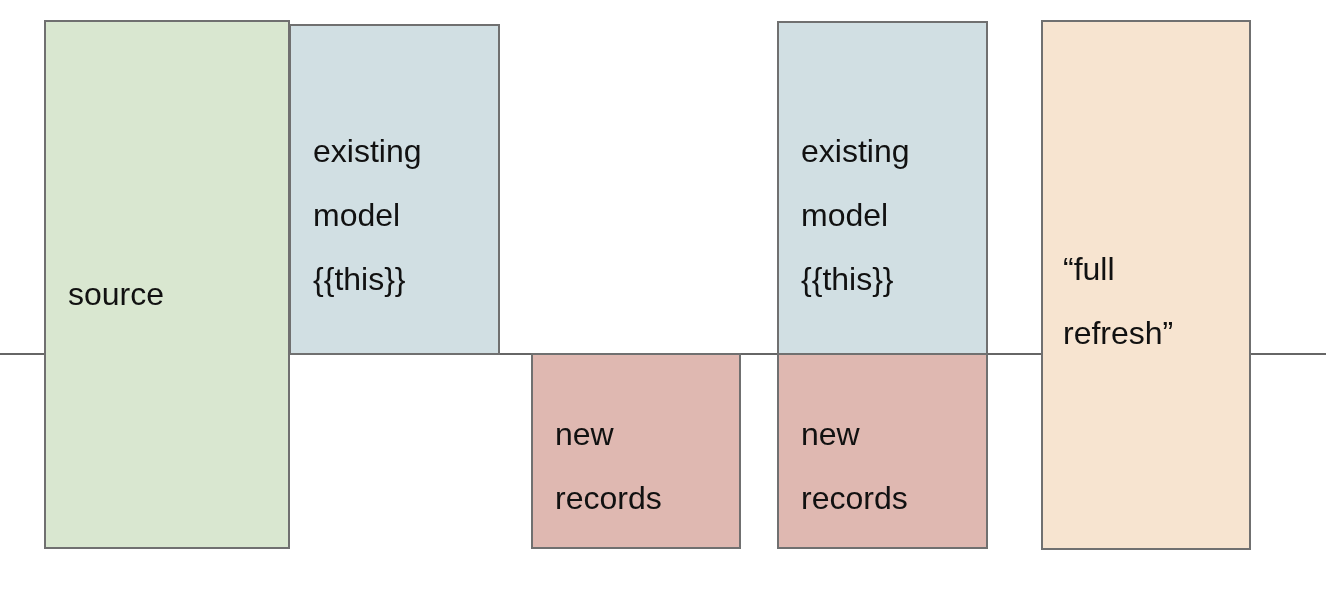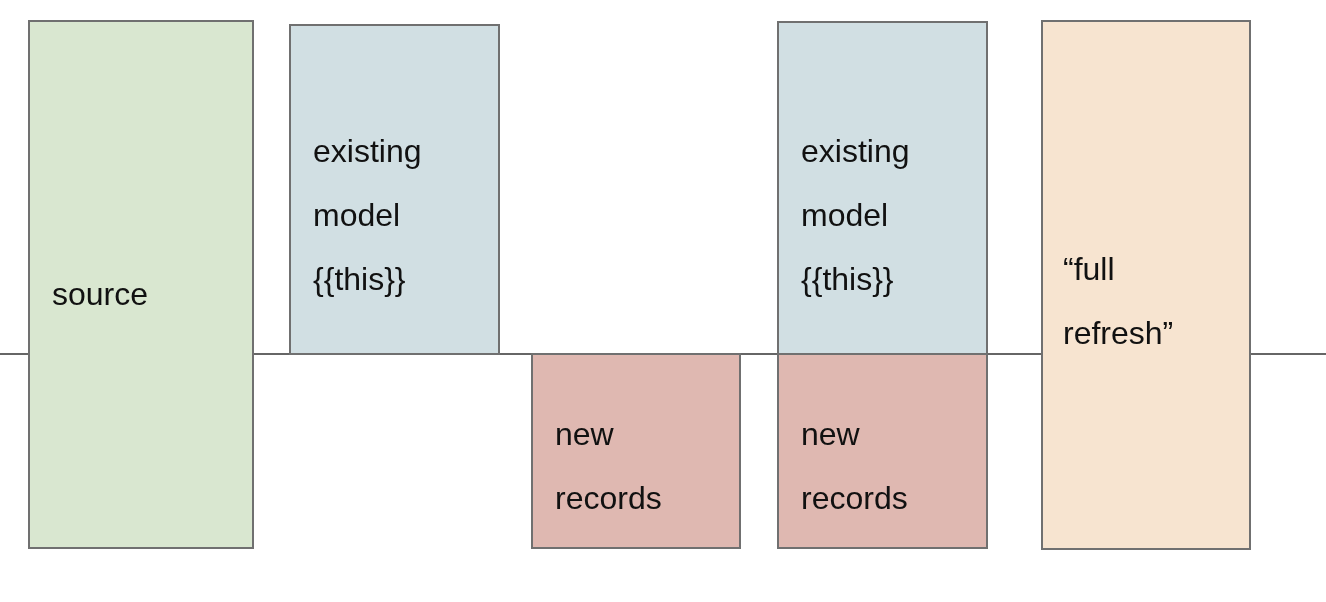--- a/index.html
+++ b/index.html
@@ -38,21 +38,21 @@
   .box-label {
     font-family: "Liberation Sans", sans-serif;
     font-size: 32px;
     line-height: 64px;
     color: #111111;
     white-space: pre-line;
     text-align: left;
   }
 
   
-  #box-source      { left: 28px;   top: 20px;  width: 226px; height: 529px; }
+  #box-source      { left: 44px;   top: 20px;  width: 246px; height: 529px; }
   #box-existing-1  { left: 289px;  top: 24px;  width: 211px; height: 331px; }
   #box-new-1       { left: 531px;  top: 353px; width: 210px; height: 196px; }
   #box-existing-2  { left: 777px;  top: 21px;  width: 211px; height: 334px; }
   #box-new-2       { left: 777px;  top: 353px; width: 211px; height: 196px; }
   #box-full-refresh{ left: 1041px; top: 20px;  width: 210px; height: 530px; }
 
   
   #box-source .box-label       { margin-top: 240px; padding-left: 22px; }
   #box-existing-1 .box-label   { margin-top: 93px;  padding-left: 22px; }
   #box-existing-2 .box-label   { margin-top: 96px;  padding-left: 22px; }

